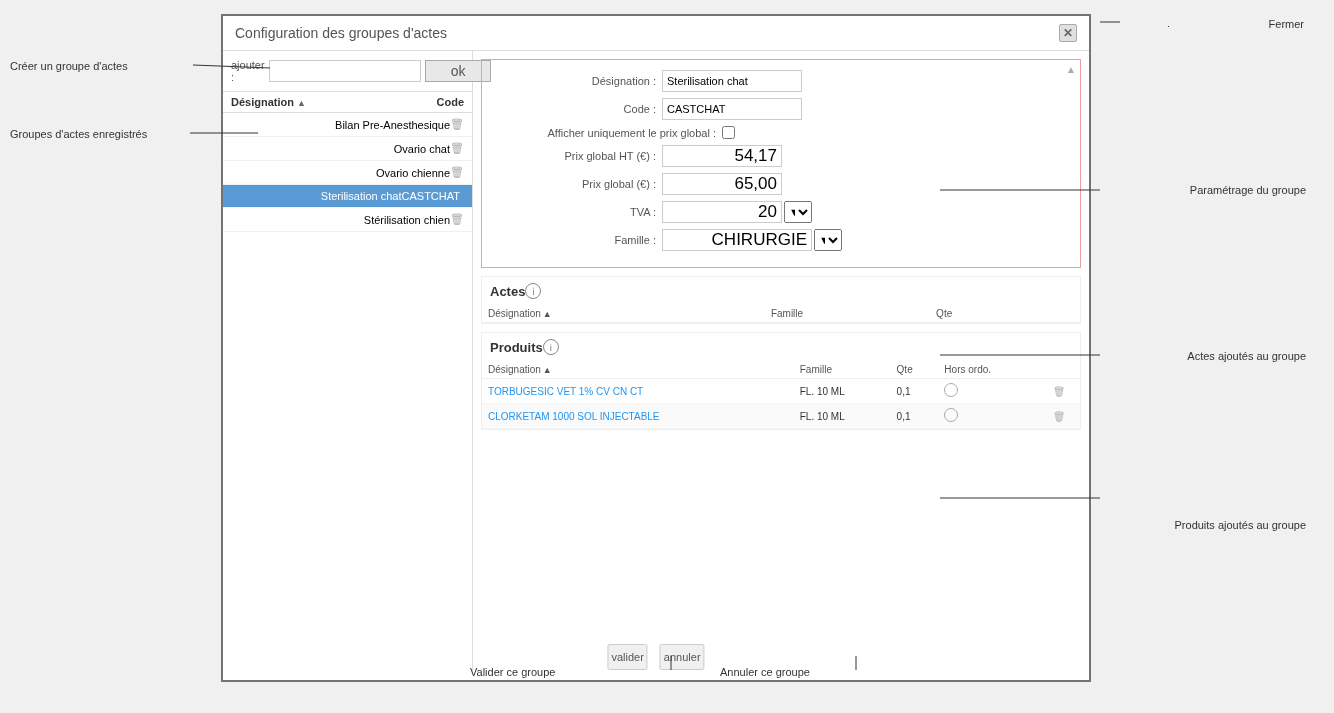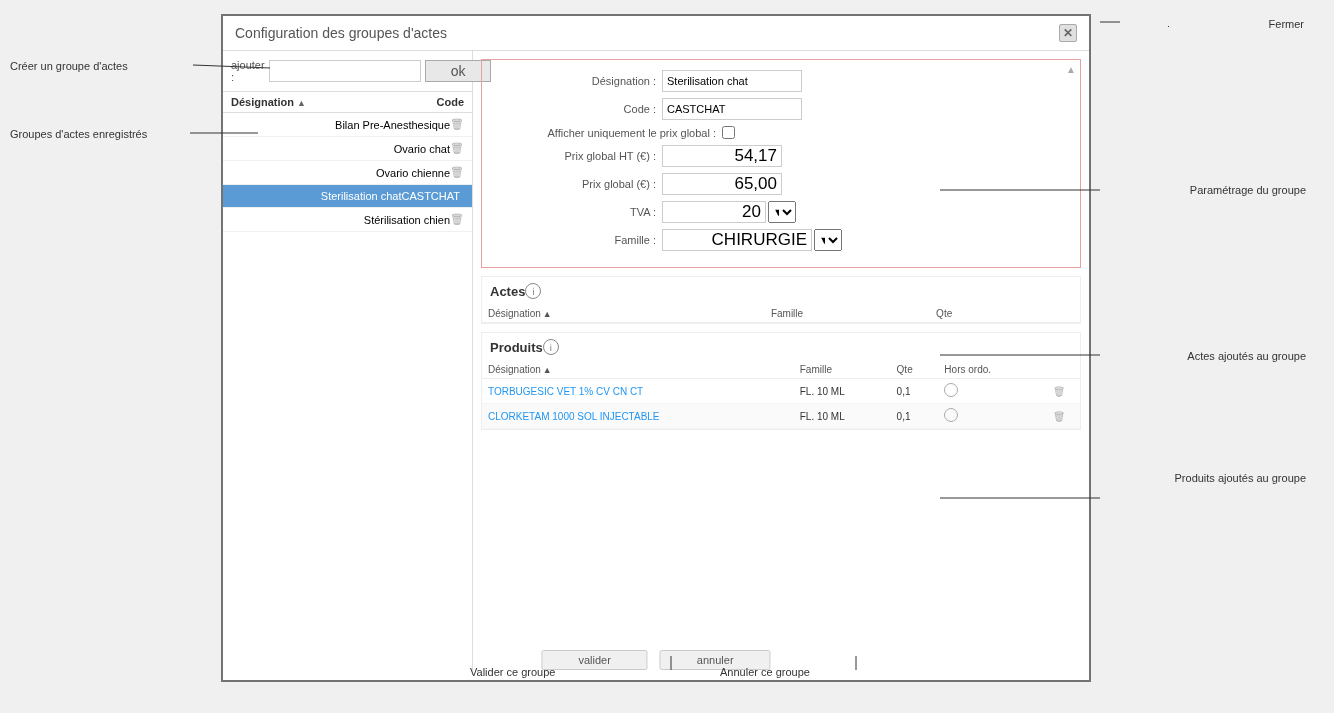--- a/index.html
+++ b/index.html
@@ -312,22 +312,22 @@
     .dialog-footer {
       position: absolute;
       bottom: 10px;
       left: 50%;
       transform: translateX(-50%);
       display: flex;
       gap: 12px;
     }
 
     .footer-btn {
-      height: 20px;
-      padding: 0 36px;
+      height: 26px;
+      padding: 0 3px;
       border: 1px solid #ccc;
       background: #f0f0f0;
       cursor: pointer;
       font-size: 11px;
       color: #555;
       border-radius: 2px;
     }
 
     .hors-ordo-circle {
       width: 14px;
@@ -411,21 +411,21 @@
           <span class="form-label">Prix global HT (€) :</span>
           <input class="form-input-right" type="text" value="54,17" style="">
         </div>
         <div class="form-row">
           <span class="form-label">Prix global (€) :</span>
           <input class="form-input-right" type="text" value="65,00" style="">
         </div>
         <div class="form-row">
           <span class="form-label">TVA :</span>
           <div class="form-input-with-unit">
-            <input class="form-input-right" type="text" value="20" style="width: 104px;">
+            <input class="form-input-right" type="text" value="20" style="width: 120px;">
             <select style="height:22px; font-size:11px; width:28px;">
               <option>▼</option>
             </select>
           </div>
         </div>
         <div class="form-row">
           <span class="form-label">Famille :</span>
           <div class="form-input-with-unit">
             <input class="form-input-right" type="text" value="CHIRURGIE" style="width: 150px; text-align: right;">
             <select style="height:22px; font-size:11px; width:28px;">
@@ -516,21 +516,21 @@
 <div style="position:absolute; top:26px; right:165px; width:1px; height:1px; border-top:1px solid #333; border-right:1px solid #333;"></div>
 
 <div style="position:absolute; top:60px; left:10px; font-size:11px; color:#333;">Créer un groupe  d'actes</div>
 
 <div style="position:absolute; top:128px; left:10px; font-size:11px; color:#333;">Groupes d'actes enregistrés</div>
 
 <div style="position:absolute; top:184px; right:28px; font-size:11px; color:#333;">Paramétrage du groupe</div>
 
 <div style="position:absolute; top:350px; right:28px; font-size:11px; color:#333;">Actes ajoutés au groupe</div>
 
-<div style="position:absolute; top:472px; right:28px; font-size:11px; color:#333;">Produits ajoutés au groupe</div>
+<div style="position:absolute; top:519px; right:28px; font-size:11px; color:#333;">Produits ajoutés au groupe</div>
 
 <div style="position:absolute; bottom:35px; left:470px; font-size:11px; color:#333;">Valider ce groupe</div>
 
 <div style="position:absolute; bottom:35px; left:720px; font-size:11px; color:#333;">Annuler ce groupe</div>
 
 <svg style="position:absolute;top:0;left:0;width:1334px;height:713px;pointer-events:none;">
 
   <line x1="1100" y1="22" x2="1120" y2="22" stroke="#333" stroke-width="1"></line>
 
   <line x1="193" y1="65" x2="270" y2="68" stroke="#333" stroke-width="1"></line>

